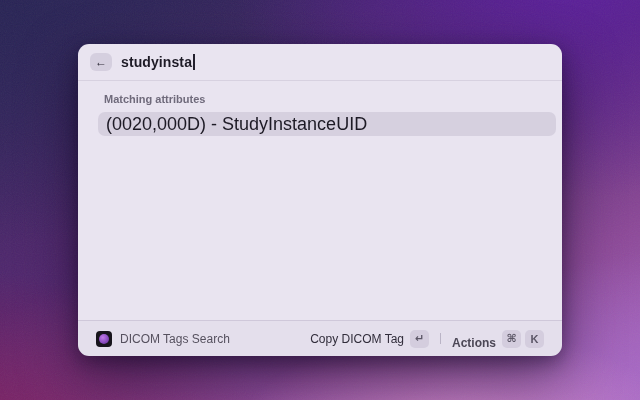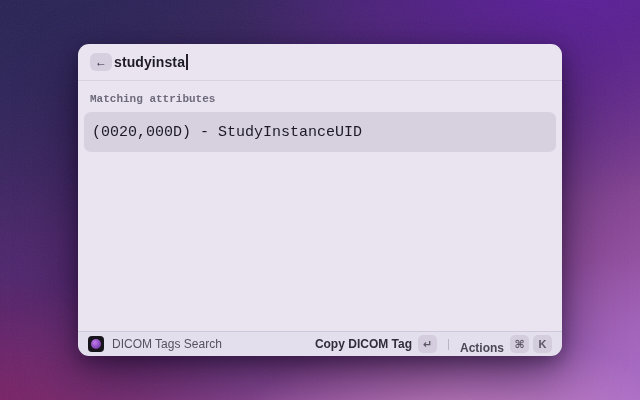--- a/index.html
+++ b/index.html
@@ -54,70 +54,69 @@
     color: #2c2936;
     font-size: 12px;
     line-height: 18px;
     display: flex; align-items: center; justify-content: center;
     cursor: pointer;
     flex: 0 0 auto;
   }
   .search-input {
     display: flex;
     align-items: center;
-    margin-left: 2px;
+    margin-left: 9px;
     font-size: 14px;
     font-weight: 600;
     color: #1e1b26;
     letter-spacing: 0.1px;
     flex: 1 1 auto;
     height: 100%;
     cursor: text;
   }
   .caret {
     display: inline-block;
     width: 1.5px; height: 16px;
     background: #24202e;
     margin-left: 1px;
   }
 
   
   .list {
     flex: 1 1 auto;
-    padding: 6px 6px 0 6px;
+    padding: 6px 6px 0 20px;
     overflow: hidden;
-    font-family: Liberation Mono, monospace;
   }
   .section-header {
     font-size: 11px;
     font-weight: 600;
     color: #6f6a7b;
     padding: 6px 6px 7px 6px;
   }
   .row {
-    height: 40px;
+    height: 24px;
     border-radius: 7px;
     display: flex;
     align-items: center;
     padding: 0 8px;
-    font-size: 15px;
+    font-size: 18px;
     font-weight: 500;
     color: #1d1a25;
     margin-bottom: 4px;
     cursor: pointer;
   }
   .row.selected { background: #d6d0df; }
 
   
   .footer {
     flex: 0 0 auto;
-    height: 25px;
-    display: flex;
-    align-items: center;
-    padding: 0 10px;
+    height: 36px;
+    display: flex;
+    align-items: center;
+    padding: 0 18px;
     border-top: 1px solid rgba(60,45,90,0.12);
     background: rgba(60,45,90,0.025);
   }
   .footer-left {
     display: flex; align-items: center; gap: 8px;
     flex: 1 1 auto;
   }
   .app-icon {
     width: 16px; height: 16px;
     border-radius: 4px;
@@ -133,21 +132,21 @@
   .app-name {
     font-size: 12px;
     color: #56515f;
   }
   .footer-right {
     display: flex; align-items: center; gap: 6px;
     flex: 0 0 auto;
   }
   .action-label {
     font-size: 12px;
-    font-weight: 700;
+    font-weight: 400;
     color: #312d3b;
   }
   .actions-label {
     font-size: 12px;
     font-weight: 600;
     color: #4c4756;
     margin-top: 8px;
   }
   .keycap {
     min-width: 19px; height: 18px;

